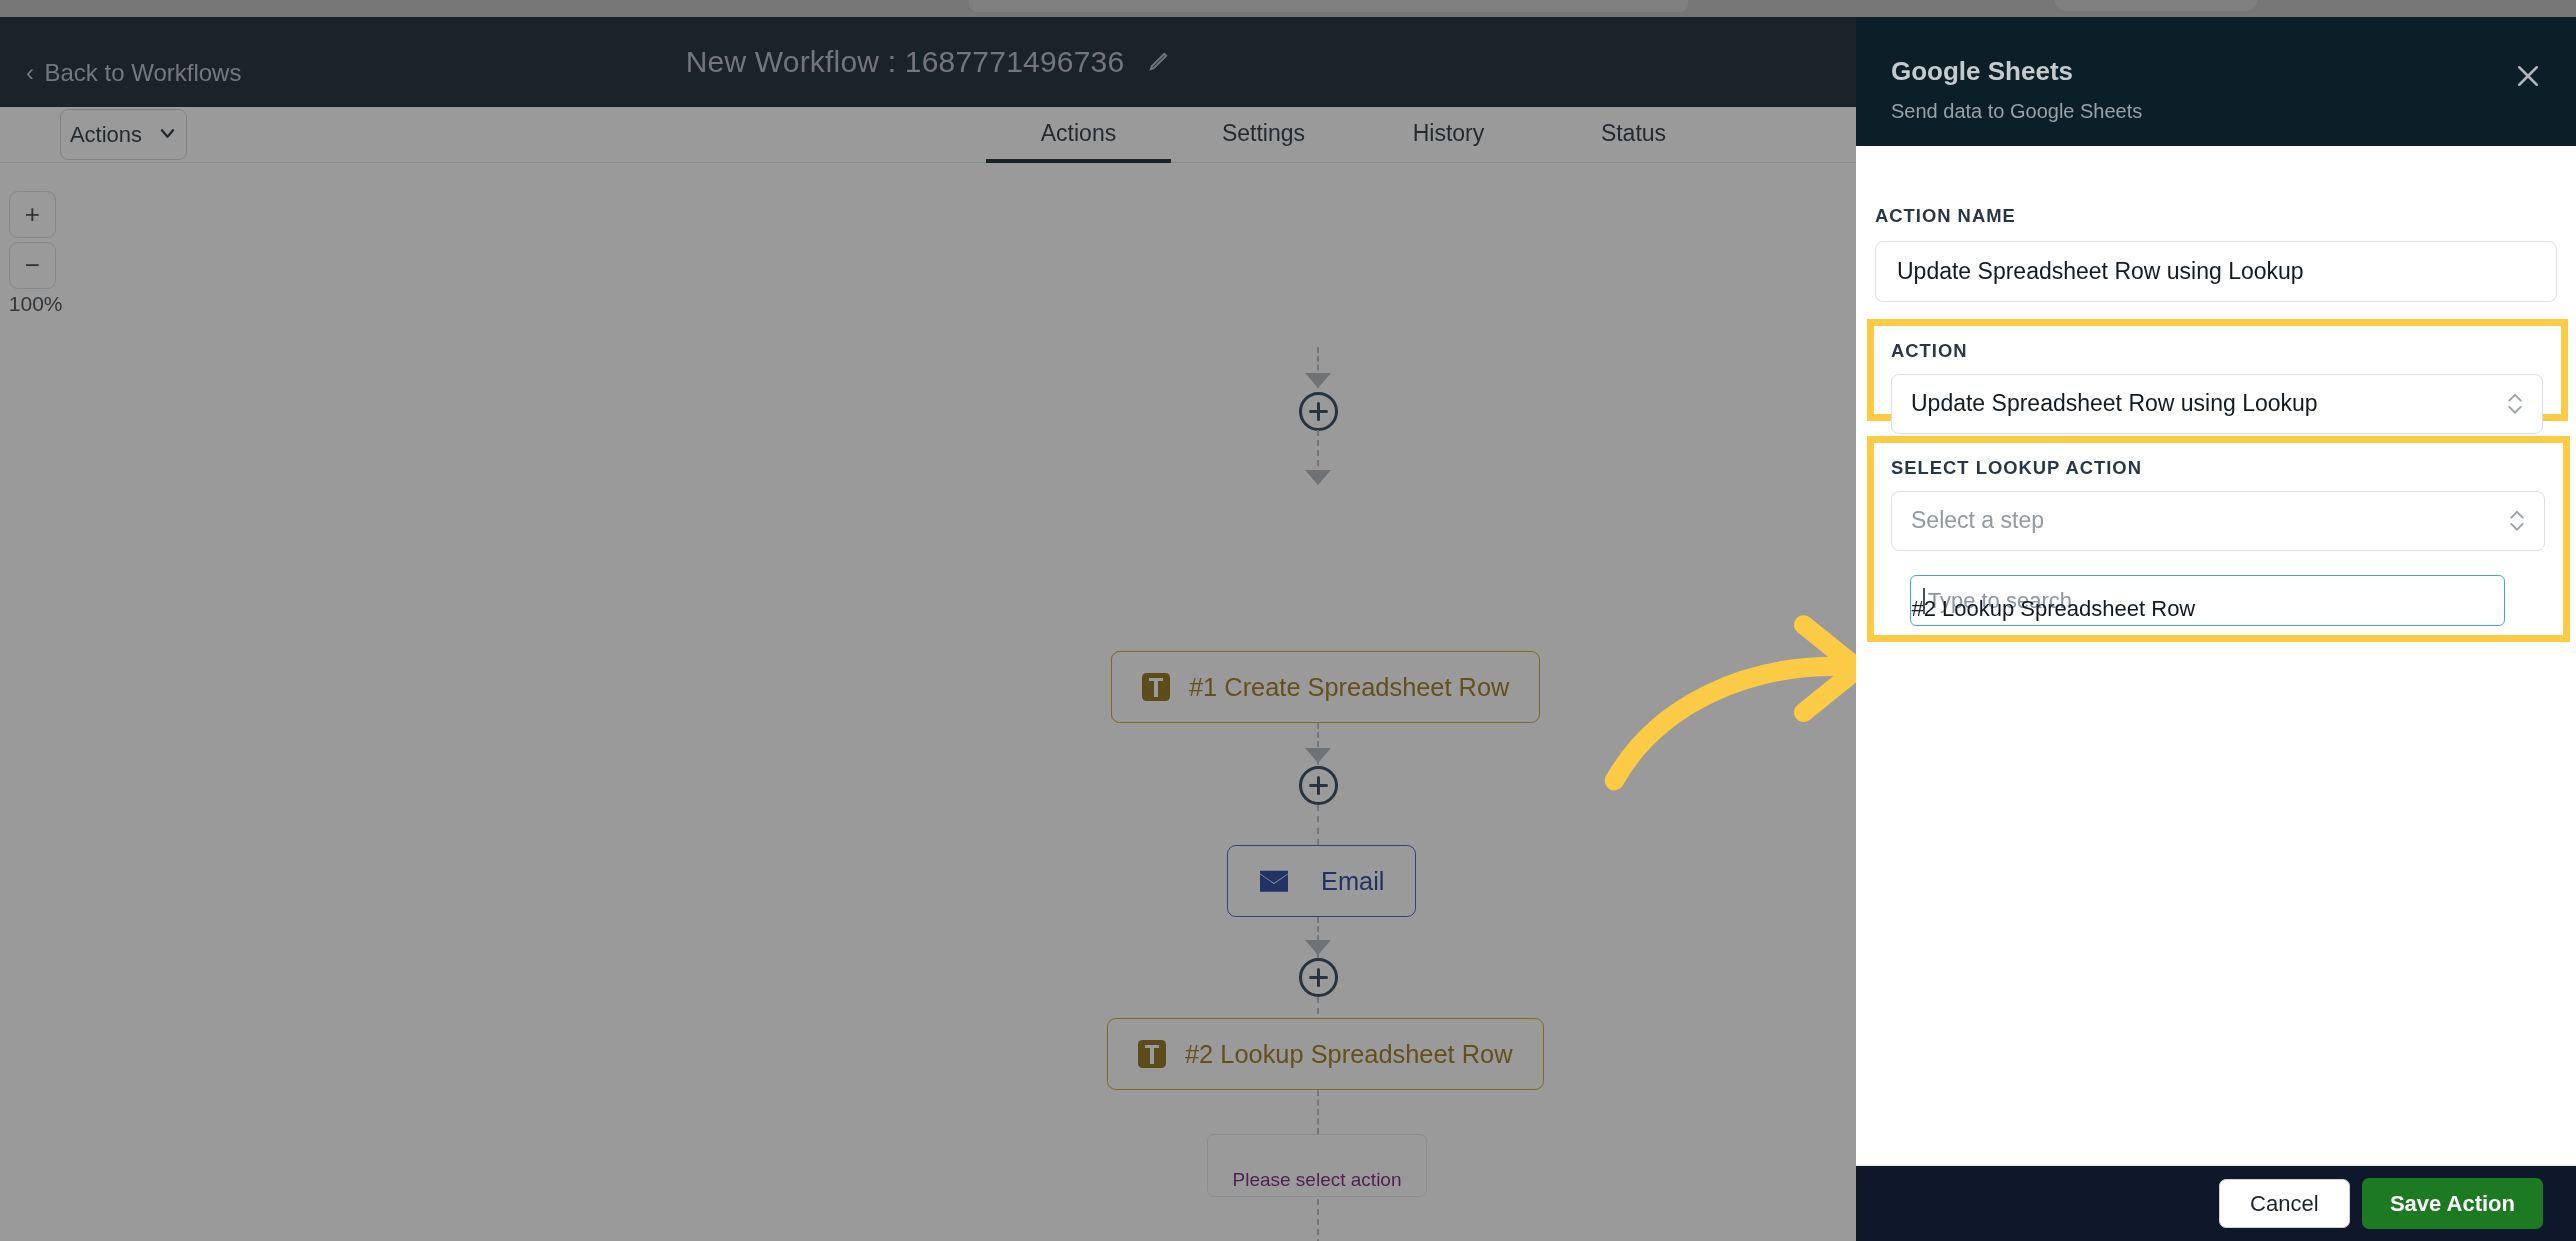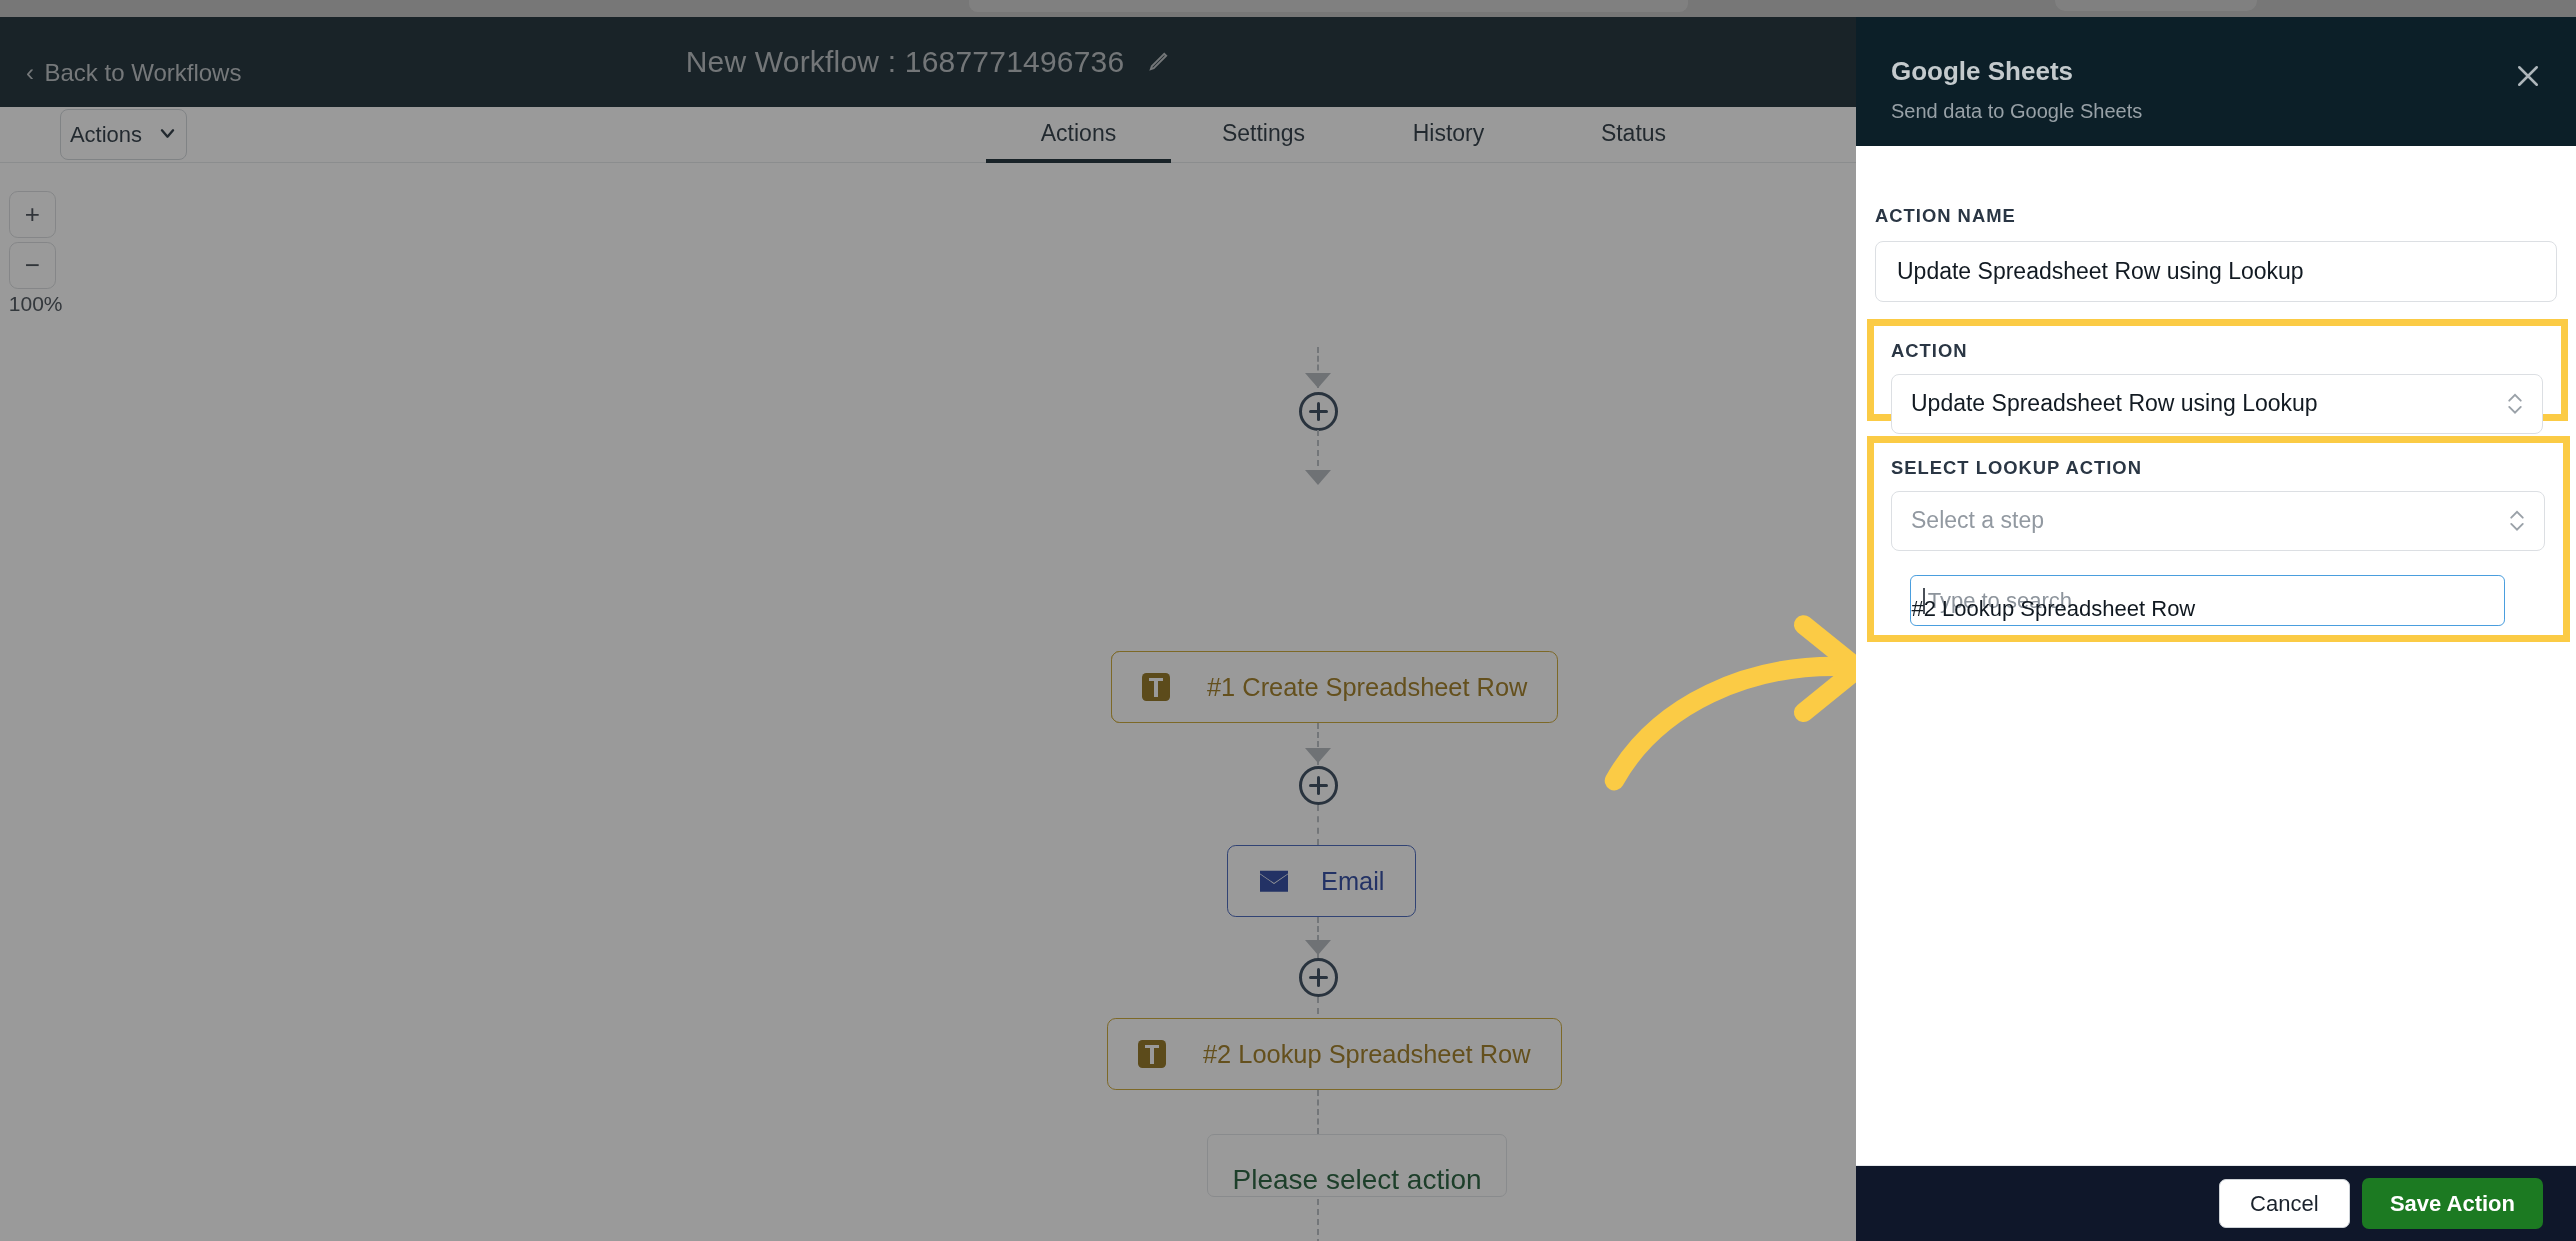--- a/index.html
+++ b/index.html
@@ -119,21 +119,21 @@
   .arrowhead {
     position: absolute; width: 0; height: 0;
     border-left: 13px solid transparent; border-right: 13px solid transparent;
     border-top: 15px solid #aeb4ba;
   }
 
   .step-node {
     position: absolute; height: 72px;
     border: 1.8px solid #c9a227; border-radius: 8.8px;
     background: #ffffff;
-    display: flex; align-items: center; gap: 37px;
+    display: flex; align-items: center; gap: 19px;
     padding: 0 30px; cursor: pointer;
   }
   .step-node .label { font-size: 25.4px; color: #9a7313; white-space: nowrap; }
   .sheets-icon {
     width: 28px; height: 28px; border-radius: 4.4px; background: #8a6a10;
     position: relative; flex: 0 0 auto;
   }
   .sheets-icon::before {
     content: ""; position: absolute; left: 7px; top: 5.3px;
     width: 14px; height: 2.6px; background: #fff;
@@ -149,21 +149,21 @@
     display: flex; align-items: center; gap: 31px; padding: 0 30px; cursor: pointer;
   }
   .email-node .label { font-size: 25.4px; color: #1f3c9b; }
   .mail-icon { width: 32px; height: 24.5px; flex: 0 0 auto; }
 
   .select-action-box {
     position: absolute; height: 63px;
     border: 0.9px solid #dfe3e6; border-radius: 7px; background: #ffffff;
     display: flex; align-items: center; justify-content: center; padding: 0 24.5px;
   }
-  .select-action-box .label { font-size: 28px; color: #14532d; white-space: nowrap; margin-top: 28px; }
+  .select-action-box .label { font-size: 19px; color: #701a75; white-space: nowrap; margin-top: 28px; }
 
   
   .backdrop {
     position: absolute; left: 0; top: 16.7px; width: 2576px; height: 1224px;
     background: rgba(40,40,40,0.47);
     pointer-events: none;
   }
   .backdrop-top {
     position: absolute; left: 0; top: 0; width: 2576px; height: 16.7px;
     background: rgba(40,40,40,0.10); pointer-events: none;

